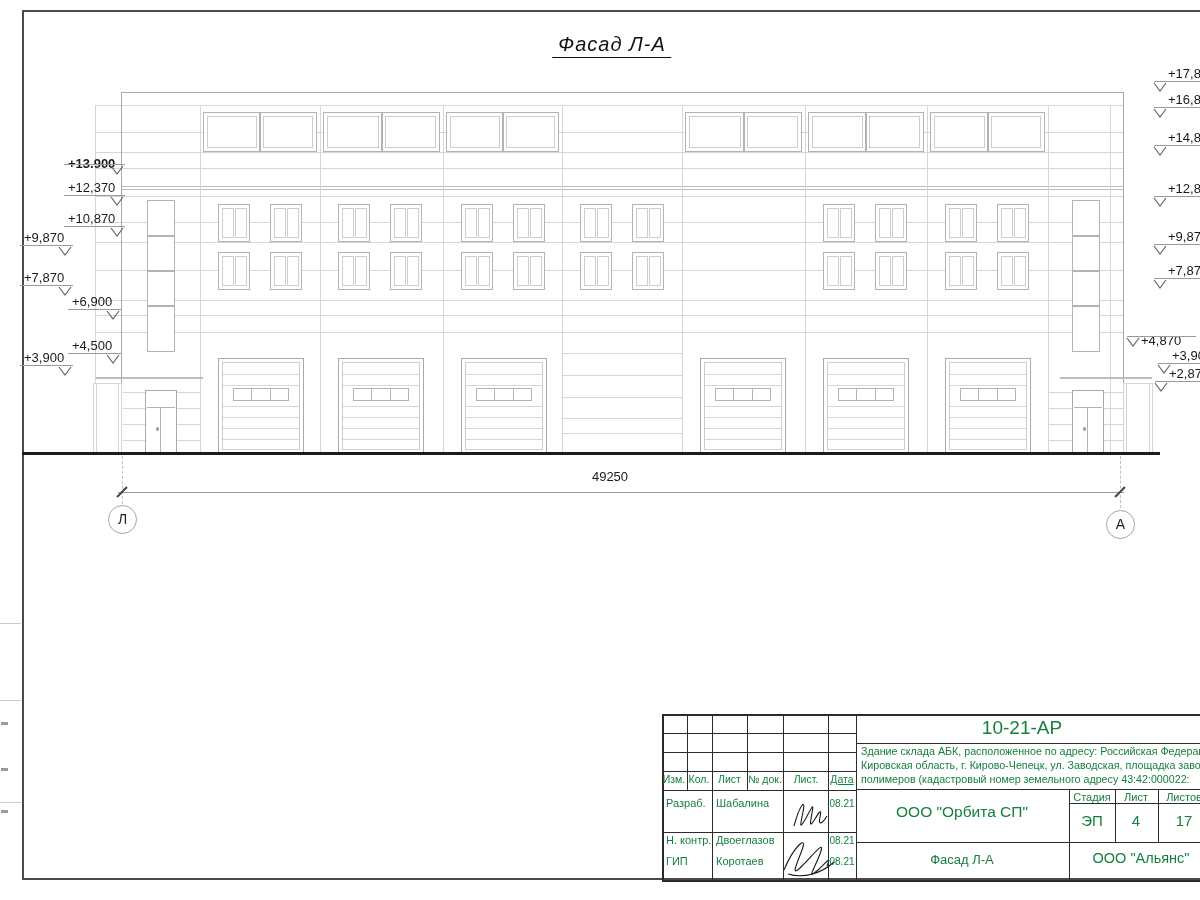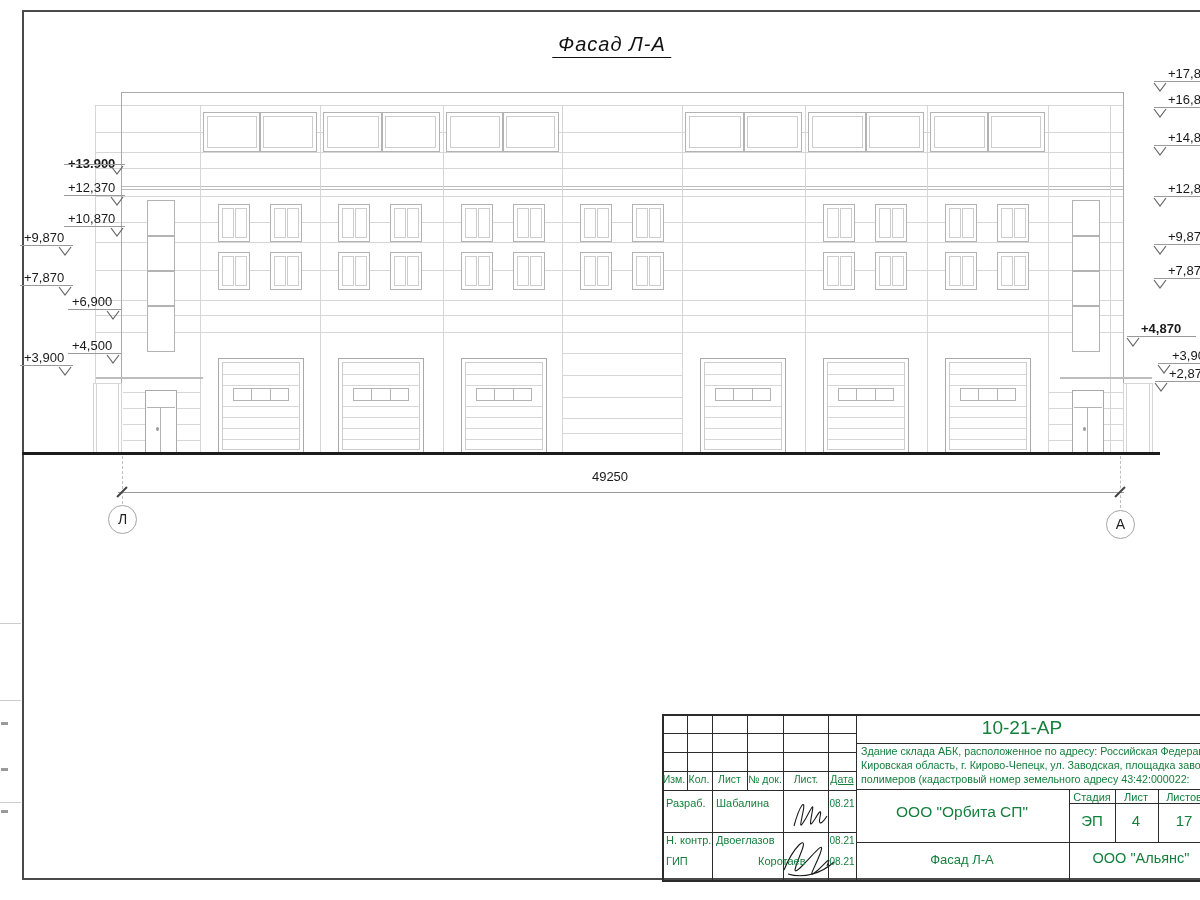--- a/index.html
+++ b/index.html
@@ -335,21 +335,21 @@
       <div class="elev" style="position: absolute; left: 1168px; top: 229px;">+9,870</div>
       <div style="position: absolute; left: 1154px; top: 244px; width: 69px; height: 1px; background: rgb(154, 154, 154);"></div>
       <svg width="16" height="10" style="position: absolute; left: 1152px; top: 245px; overflow: visible;">
         <path d="M2,1 L8,9 L14,1" stroke="#666" stroke-width="1.2" fill="none"></path>
       </svg>
       <div class="elev" style="position: absolute; left: 1168px; top: 263px;">+7,870</div>
       <div style="position: absolute; left: 1154px; top: 278px; width: 69px; height: 1px; background: rgb(154, 154, 154);"></div>
       <svg width="16" height="10" style="position: absolute; left: 1152px; top: 279px; overflow: visible;">
         <path d="M2,1 L8,9 L14,1" stroke="#666" stroke-width="1.2" fill="none"></path>
       </svg>
-      <div class="elev" style="position: absolute; left: 1141px; top: 321px; font-weight: bold;">+4,870</div>
+      <div class="elev" style="position: absolute; left: 1141px; top: 333px;">+4,870</div>
       <div style="position: absolute; left: 1127px; top: 336px; width: 69px; height: 1px; background: rgb(154, 154, 154);"></div>
       <svg width="16" height="10" style="position: absolute; left: 1125px; top: 337px; overflow: visible;">
         <path d="M2,1 L8,9 L14,1" stroke="#666" stroke-width="1.2" fill="none"></path>
       </svg>
       <div class="elev" style="position: absolute; left: 1172px; top: 348px;">+3,900</div>
       <div style="position: absolute; left: 1158px; top: 363px; width: 69px; height: 1px; background: rgb(154, 154, 154);"></div>
       <svg width="16" height="10" style="position: absolute; left: 1156px; top: 364px; overflow: visible;">
         <path d="M2,1 L8,9 L14,1" stroke="#666" stroke-width="1.2" fill="none"></path>
       </svg>
       <div class="elev" style="position: absolute; left: 1169px; top: 366px;">+2,870</div>
@@ -417,16 +417,16 @@
       <div class="tb-text ctr" style="position: absolute; left: 765px; top: 773px; font-size: 10.5px;">№ док.</div>
       <div class="tb-text ctr" style="position: absolute; left: 806px; top: 773px; font-size: 10.5px;">Лист.</div>
       <div class="tb-text ctr" style="position: absolute; left: 842px; top: 773px; font-size: 10.5px; text-decoration: underline;">Дата</div>
       <div class="tb-text" style="position: absolute; left: 666px; top: 797px; font-size: 11px;">Разраб.</div>
       <div class="tb-text" style="position: absolute; left: 716px; top: 797px; font-size: 11px;">Шабалина</div>
       <div class="tb-text ctr" style="position: absolute; left: 842px; top: 798px; font-size: 10px;">08.21</div>
       <div class="tb-text" style="position: absolute; left: 666px; top: 834px; font-size: 11px;">Н. контр.</div>
       <div class="tb-text" style="position: absolute; left: 716px; top: 834px; font-size: 11px;">Двоеглазов</div>
       <div class="tb-text ctr" style="position: absolute; left: 842px; top: 835px; font-size: 10px;">08.21</div>
       <div class="tb-text" style="position: absolute; left: 666px; top: 855px; font-size: 11px;">ГИП</div>
-      <div class="tb-text" style="position: absolute; left: 716px; top: 855px; font-size: 11px; margin-left: 42px;">Коротаев</div>
+      <div class="tb-text" style="position: absolute; left: 716px; top: 855px; font-size: 11px;">Коротаев</div>
       <div class="tb-text ctr" style="position: absolute; left: 842px; top: 856px; font-size: 10px;">08.21</div>
     </div>
 </div>
 
 </body></html>

